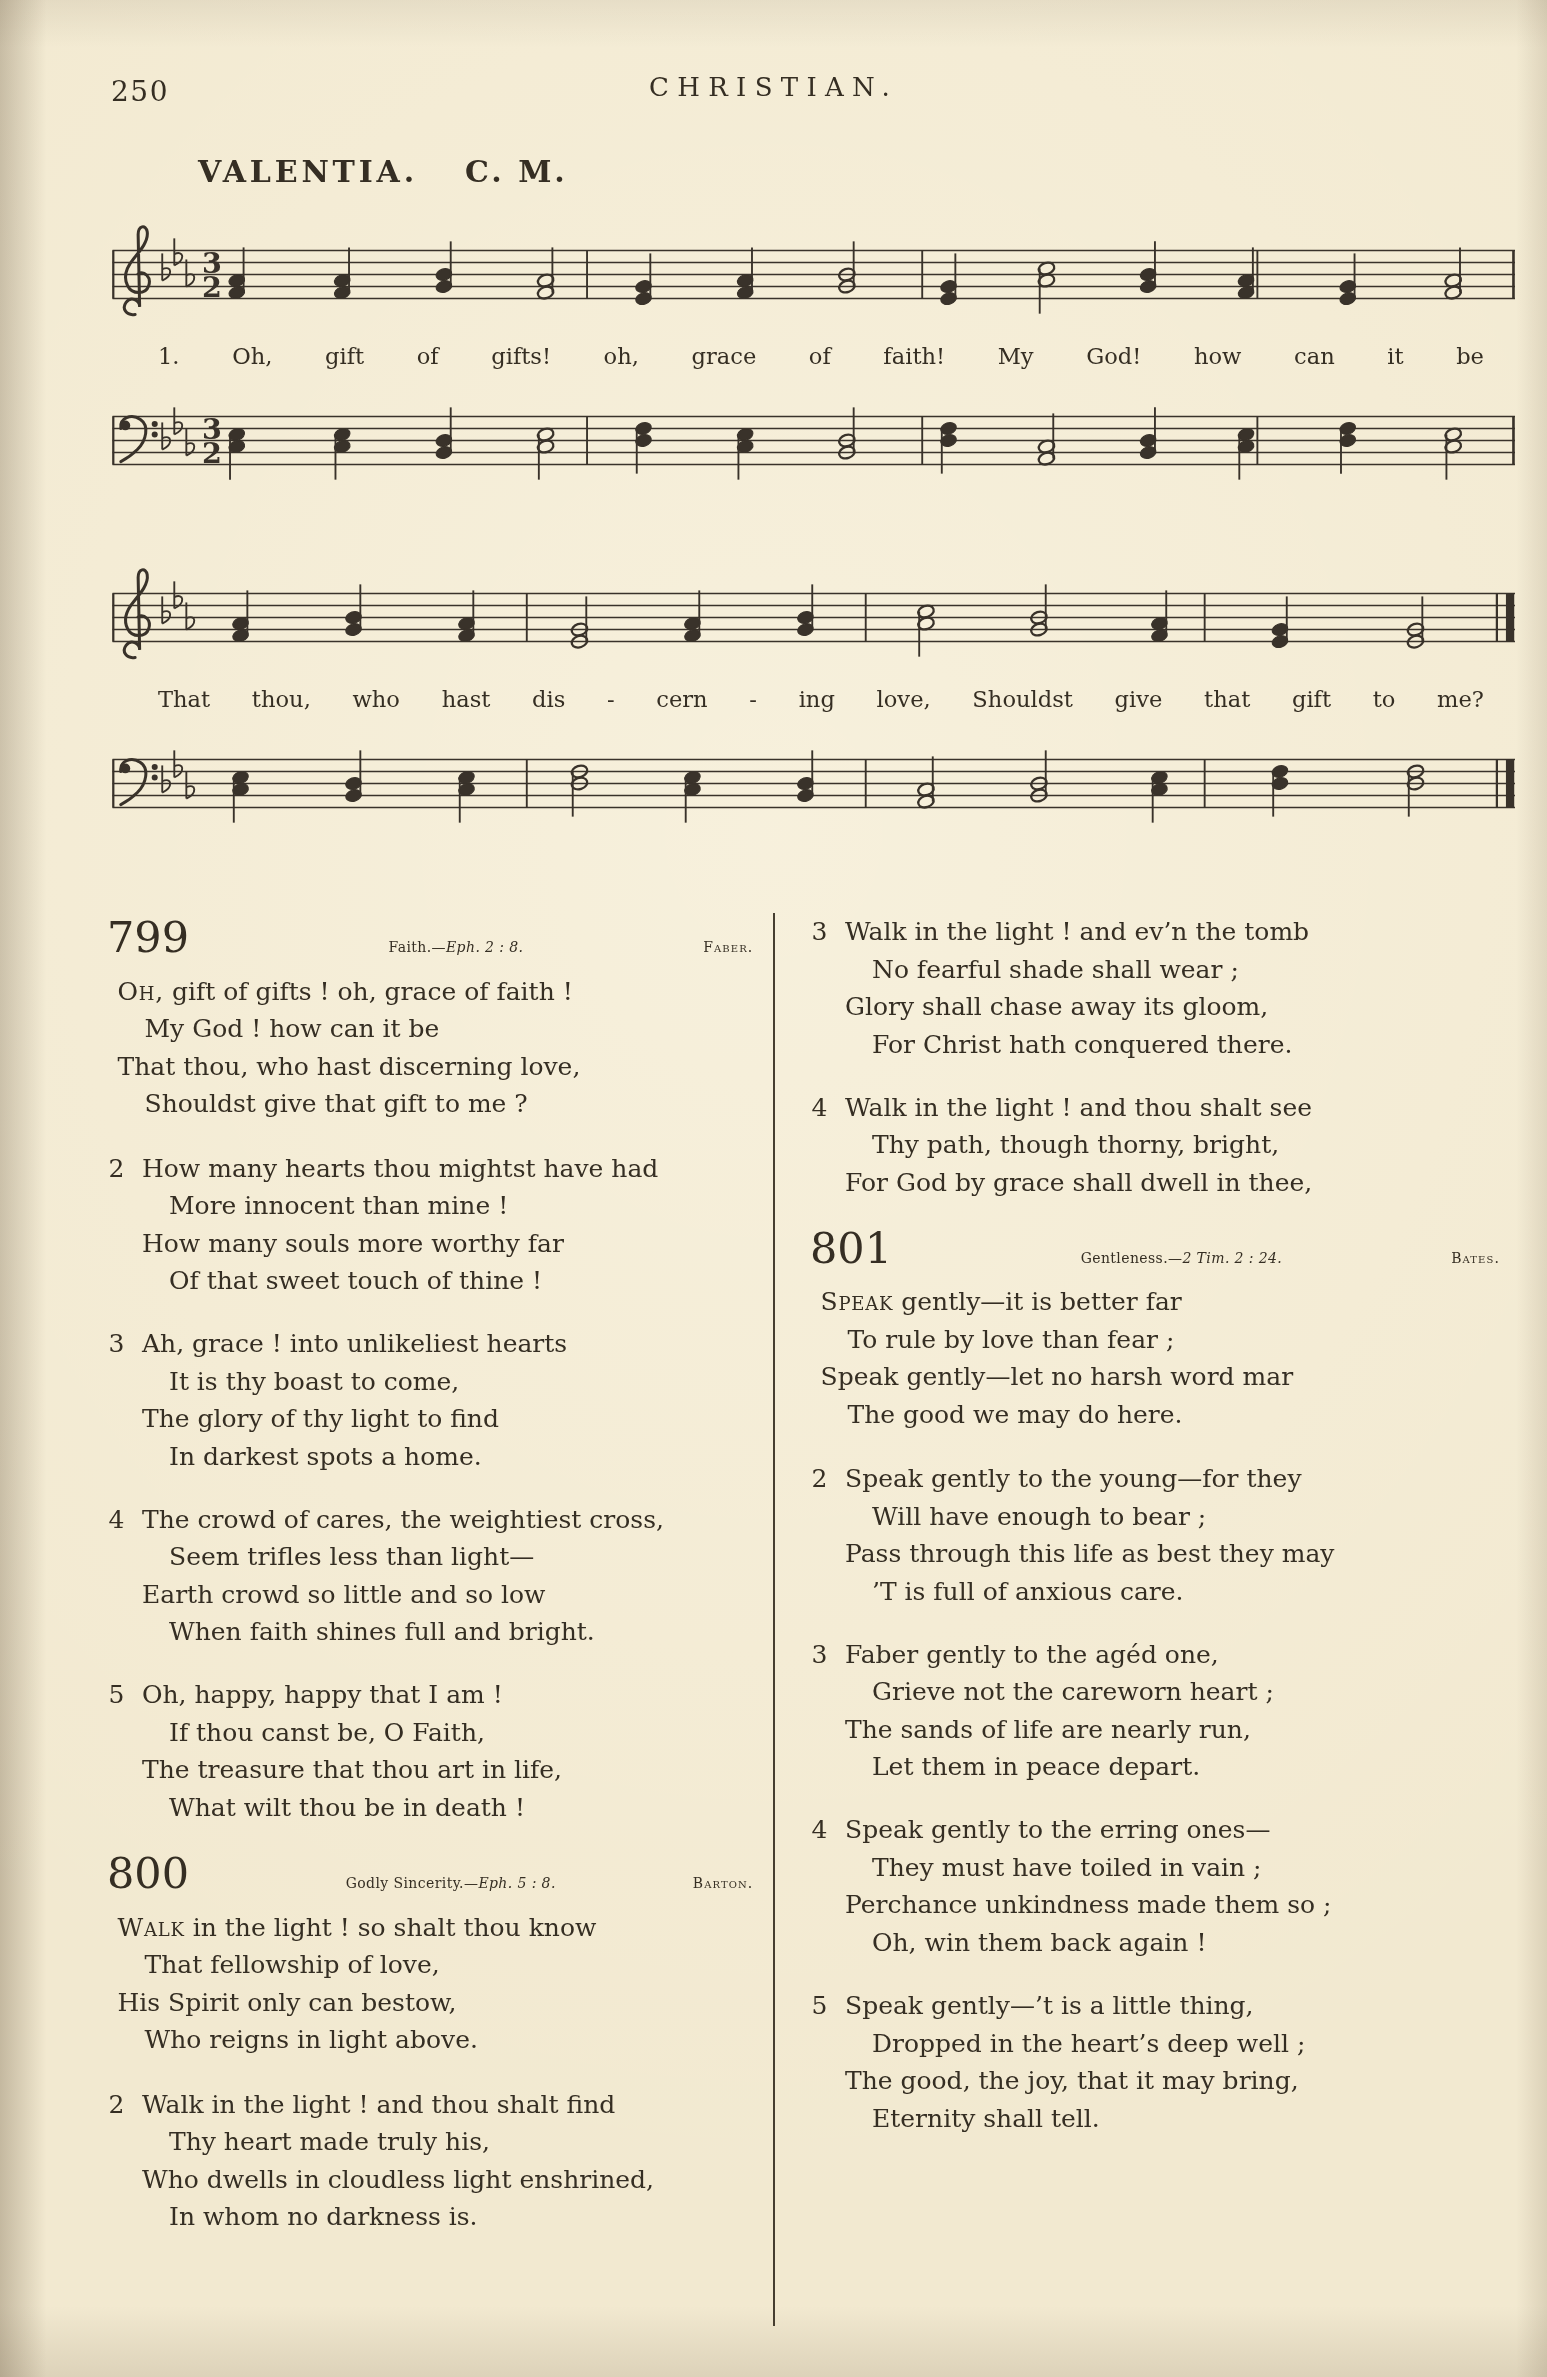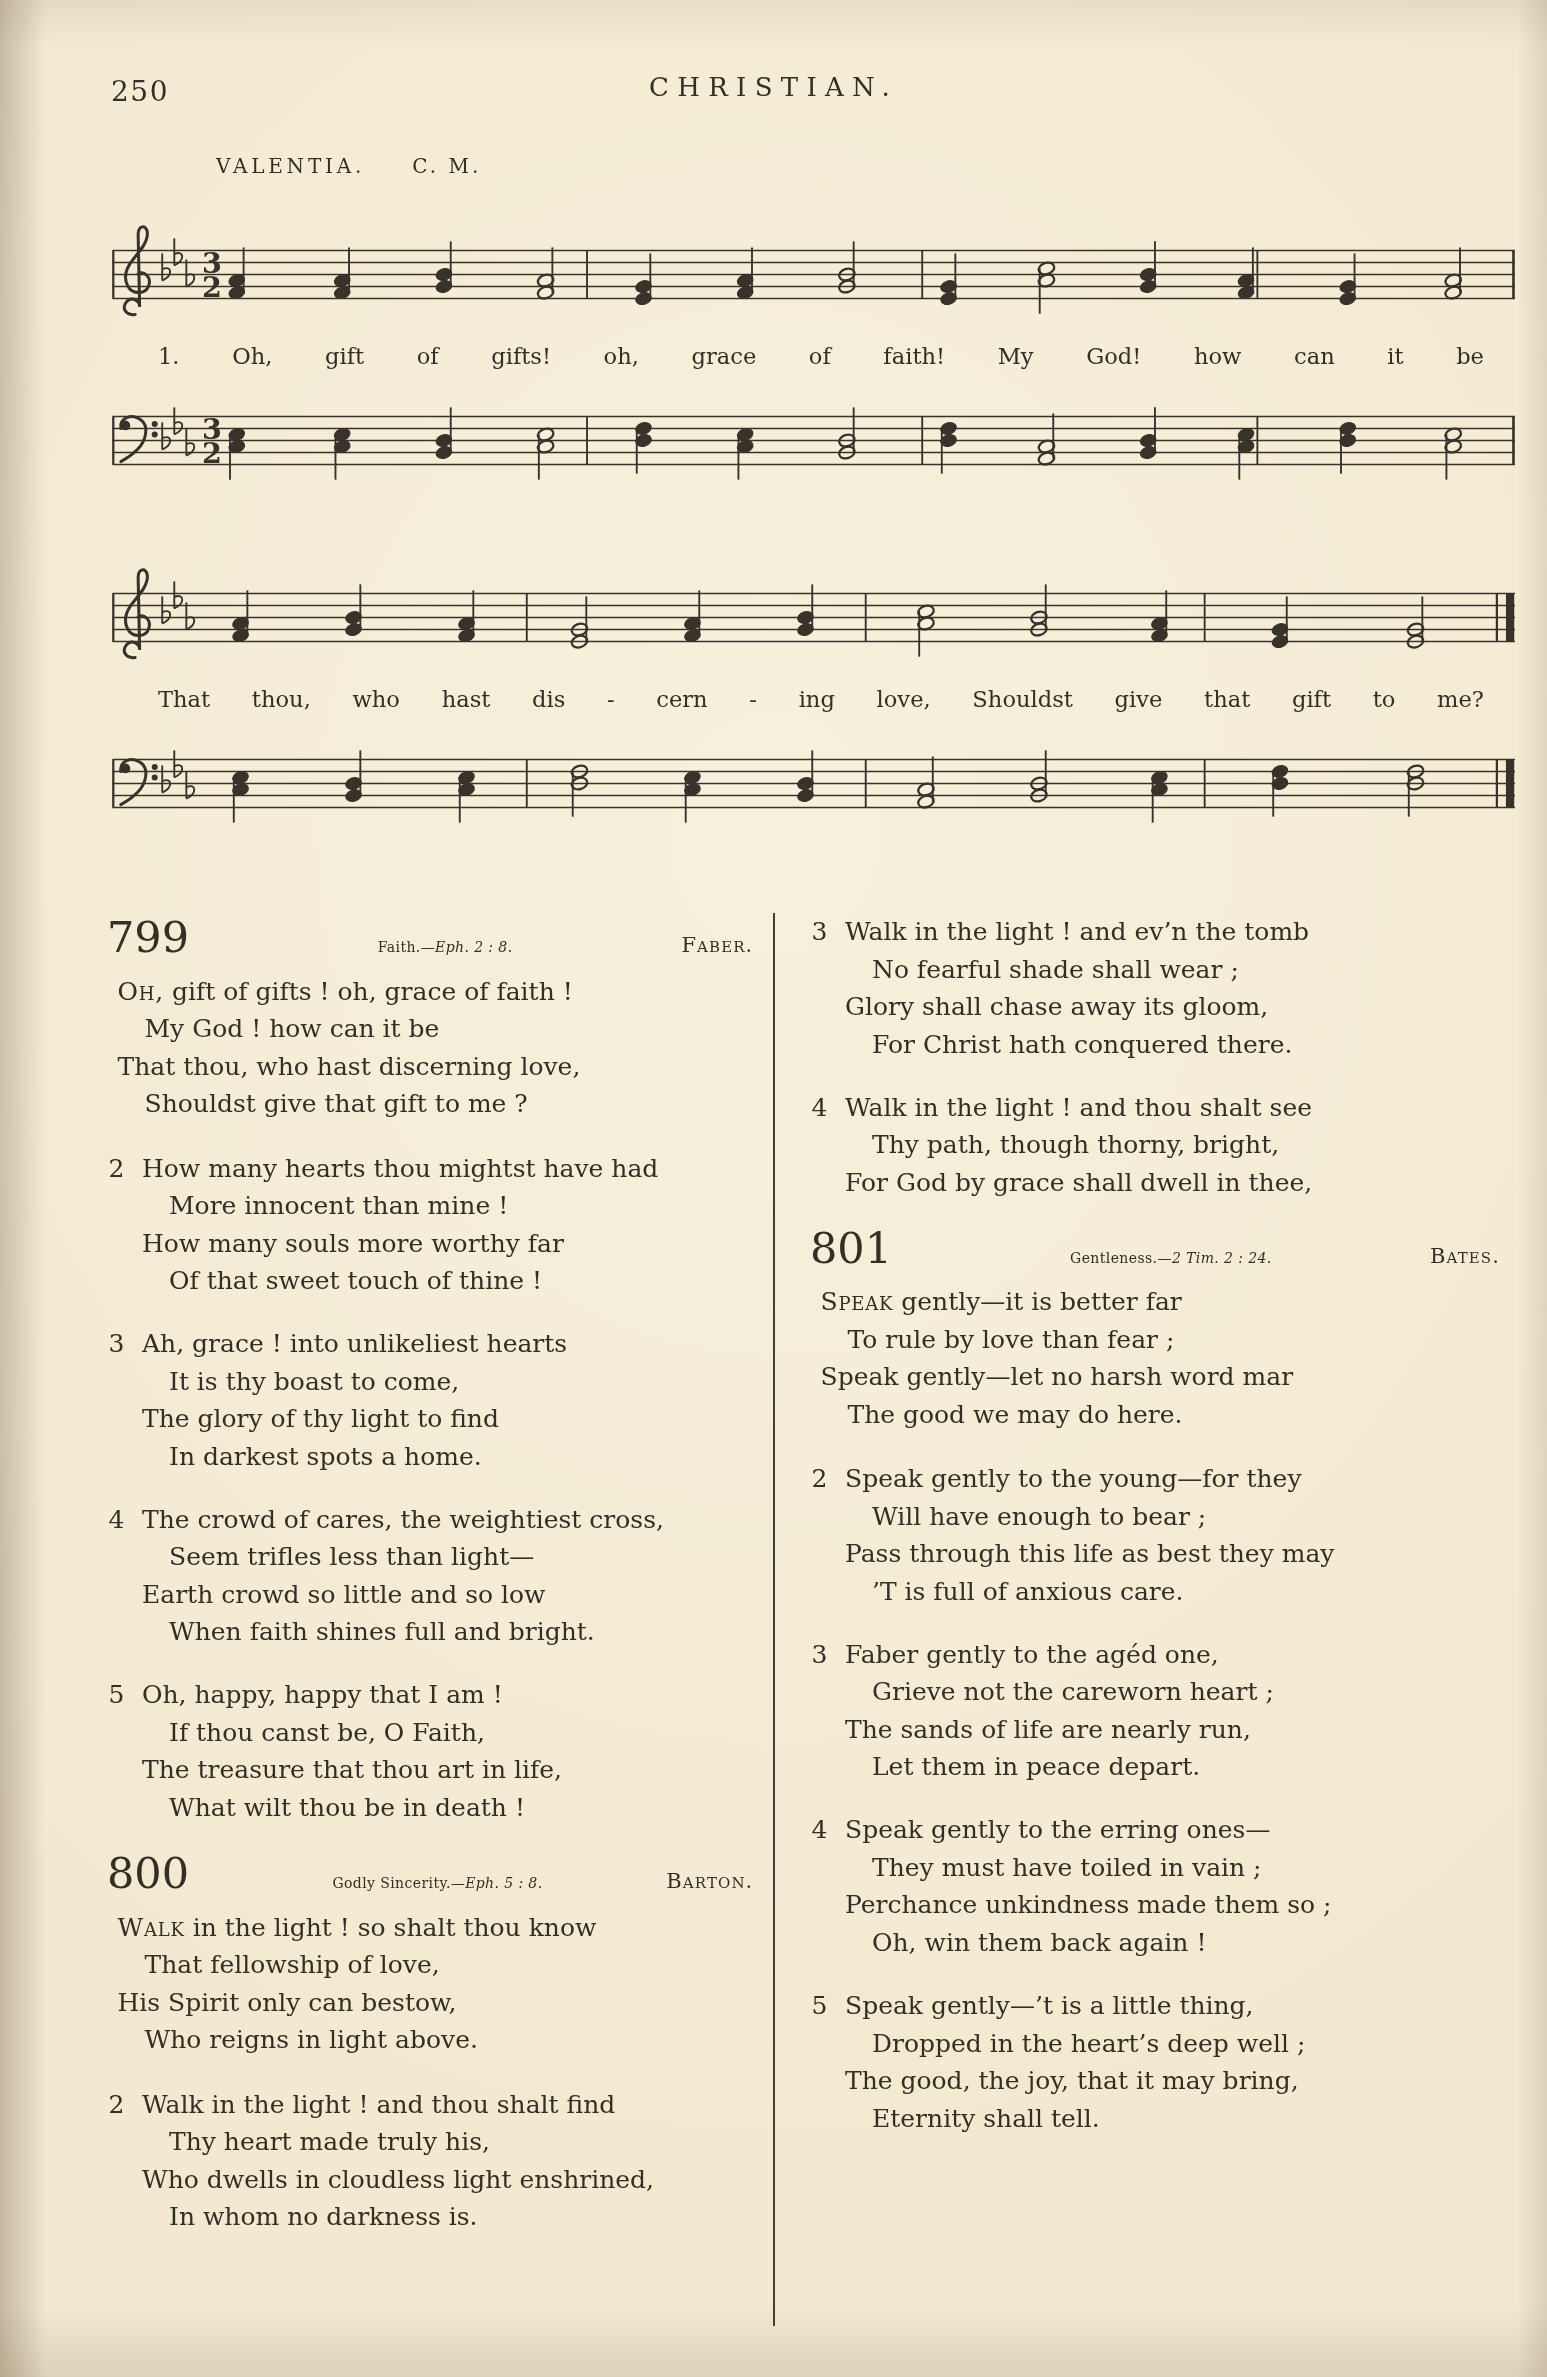--- a/index.html
+++ b/index.html
@@ -16,21 +16,21 @@
       linear-gradient(90deg, rgba(90,72,48,.30) 0, rgba(90,72,48,0) 3%),
       linear-gradient(270deg, rgba(90,72,48,.15) 0, rgba(90,72,48,0) 2%),
       linear-gradient(0deg, rgba(90,72,48,.14) 0, rgba(90,72,48,0) 3%),
       linear-gradient(180deg, rgba(90,72,48,.10) 0, rgba(90,72,48,0) 2%),
       #f2e9d0;
   }
   
   .masthead{position:absolute;top:72px;left:0;right:0;height:45px;}
   .page-no{position:absolute;left:111px;top:3px;font-size:28px;letter-spacing:1.5px;}
   .running-head{text-align:center;font-size:26px;letter-spacing:8.3px;}
-  .tune-line{position:absolute;top:154px;left:216px;font-size:20px;letter-spacing:3.8px;}
+  .tune-line{position:absolute;top:154px;left:198px;font-size:30px;letter-spacing:3.8px;font-weight:bold;}
   .tune-line .meter{margin-left:47px;letter-spacing:3px;}
 
   
   .score{position:absolute;top:214px;left:105px;width:1416px;}
   .music-system{margin-bottom:56px;}
   .staff{display:block;width:1416px;height:121px;}
   .music-lyrics{
     width:1326px;margin:0 30px 3px 53px;height:42px;
     font-size:22.6px;line-height:42px;
     text-align:justify;text-align-last:justify;
@@ -39,21 +39,21 @@
 
   
   .columns{position:absolute;top:913px;left:107px;right:47px;display:flex;align-items:stretch;}
   .col-left{width:666px;padding-right:19.6px;box-sizing:border-box;}
   .col-right{flex:1;border-left:2.3px solid #463e30;padding-left:35px;min-height:1413px;box-sizing:border-box;}
 
   .hymn-head{display:flex;align-items:baseline;margin:3px 0 13.6px 0;}
   .hymn-no{font-size:43px;line-height:1;margin-right:19.6px;}
   .hymn-topic{flex:1;text-align:center;font-size:14px;letter-spacing:0.4px;}
   .hymn-ref{font-style:italic;}
-  .hymn-author{font-variant:small-caps;font-size:21px;letter-spacing:1.1px;}
+  .hymn-author{font-variant:small-caps;font-size:14px;letter-spacing:1.1px;}
 
   .stanza{position:relative;padding-left:35px;margin-bottom:25.6px;font-size:25px;line-height:1.5;}
   .stanza.first{padding-left:10.5px;margin-bottom:27px;}
   .st-no{position:absolute;left:1.5px;top:0;}
   .vline{white-space:nowrap;}
   .vline.indent{margin-left:27px;}
   .lead{font-variant:small-caps;letter-spacing:0.8px;}
 </style>
 </head>
 <body>

